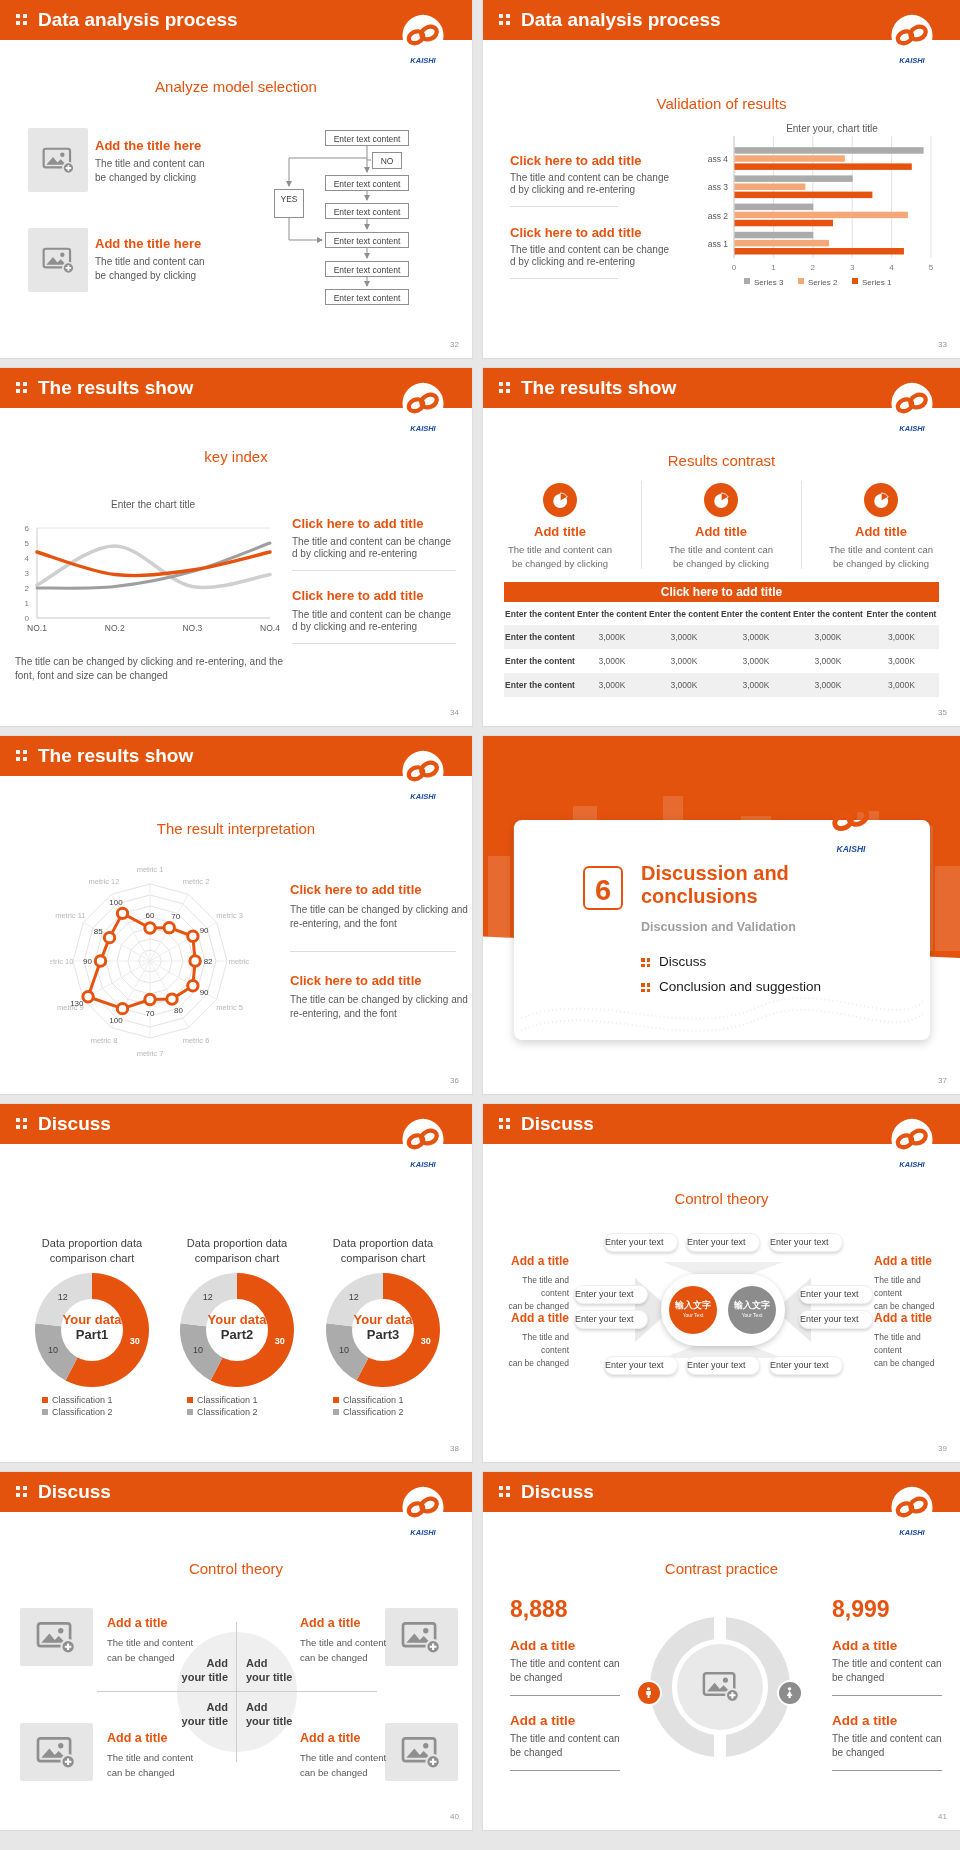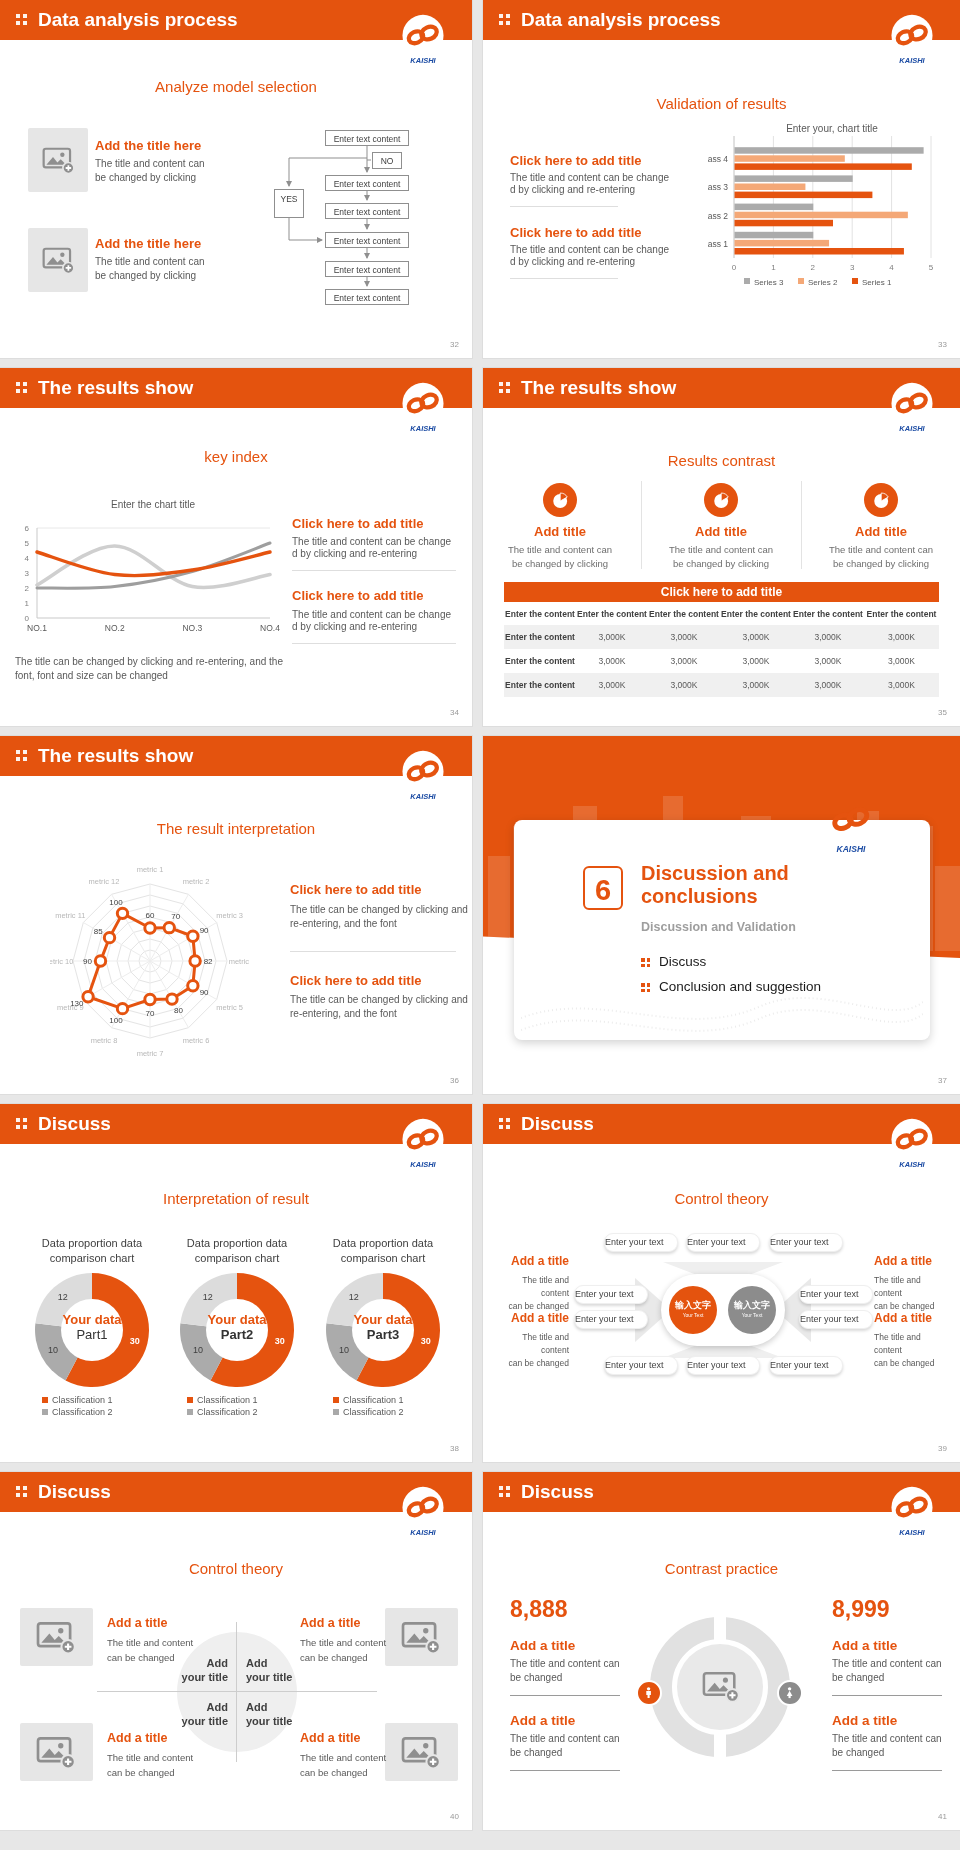--- a/index.html
+++ b/index.html
@@ -465,21 +465,20 @@
     <span class="hdr-t">Discuss</span>
   </div>
   <div class="logo-c" style="left:400px;top:13px"><svg viewBox="0 0 48 60" style="width:100%;height:100%">
         <circle cx="24" cy="24" r="22" fill="#fff"></circle>
         <g fill="none" stroke="#E5530F">
           <ellipse cx="16.5" cy="26" rx="8" ry="6" stroke-width="4.6" transform="rotate(-24 16.5 26)"></ellipse>
           <ellipse cx="30.5" cy="21.5" rx="8.6" ry="6.4" stroke-width="4.6" transform="rotate(-24 30.5 21.5)"></ellipse>
         </g>
         <text x="24" y="54" text-anchor="middle" font-size="8" font-style="italic" font-weight="bold" fill="#1C4CA4">KAISHI</text>
       </svg></div>
-  <div class="stitle" style="top:86px">Interpretation of result</div>
 
   <div class="ctext" style="left:22px;top:132px;width:140px;font-size:11px;color:#404040;line-height:15px">
       <div>Data proportion data</div>
       <div>comparison chart</div>
     </div>
   <div class="ctext" style="left:167px;top:132px;width:140px;font-size:11px;color:#404040;line-height:15px">
       <div>Data proportion data</div>
       <div>comparison chart</div>
     </div>
   <div class="ctext" style="left:313px;top:132px;width:140px;font-size:11px;color:#404040;line-height:15px">
@@ -510,21 +509,21 @@
       <text x="100.72143996674629" y="71.52988922865254" font-size="9" fill="#FFFFFF" text-anchor="middle" font-weight="bold">30</text>
       <path d="M58,58 L31.510779193505222,108.47099346223297 A57,57 0 0 1 1.4155941764109201,51.12940922544663 Z" fill="#ABABAB"></path>
       <text x="19.03993487125878" y="81.44781956992584" font-size="9" fill="#404040" text-anchor="middle">10</text>
       <path d="M58,58 L1.4155941764109201,51.12940922544663 A57,57 0 0 1 57.999999999999986,1 Z" fill="#DCDCDC"></path>
       <text x="28.822603037404996" y="28.06552708047157" font-size="9" fill="#404040" text-anchor="middle">12</text>
       <circle cx="58" cy="58" r="31" fill="#fff"></circle>
     </svg>
 
   <div class="ctext" style="left:47px;top:208px;width:90px">
     <div style="font-size:13px;font-weight:bold;color:#E5530F">Your data</div>
-    <div style="font-size:13px;font-weight:normal;color:#333">Part1</div>
+    <div style="font-size:13px;font-weight:bold;color:#333">Part1</div>
   </div>
   <div class="ctext" style="left:192px;top:208px;width:90px">
     <div style="font-size:13px;font-weight:bold;color:#E5530F">Your data</div>
     <div style="font-size:13px;font-weight:bold;color:#333">Part2</div>
   </div>
   <div class="ctext" style="left:338px;top:208px;width:90px">
     <div style="font-size:13px;font-weight:bold;color:#E5530F">Your data</div>
     <div style="font-size:13px;font-weight:bold;color:#333">Part3</div>
   </div>
 

